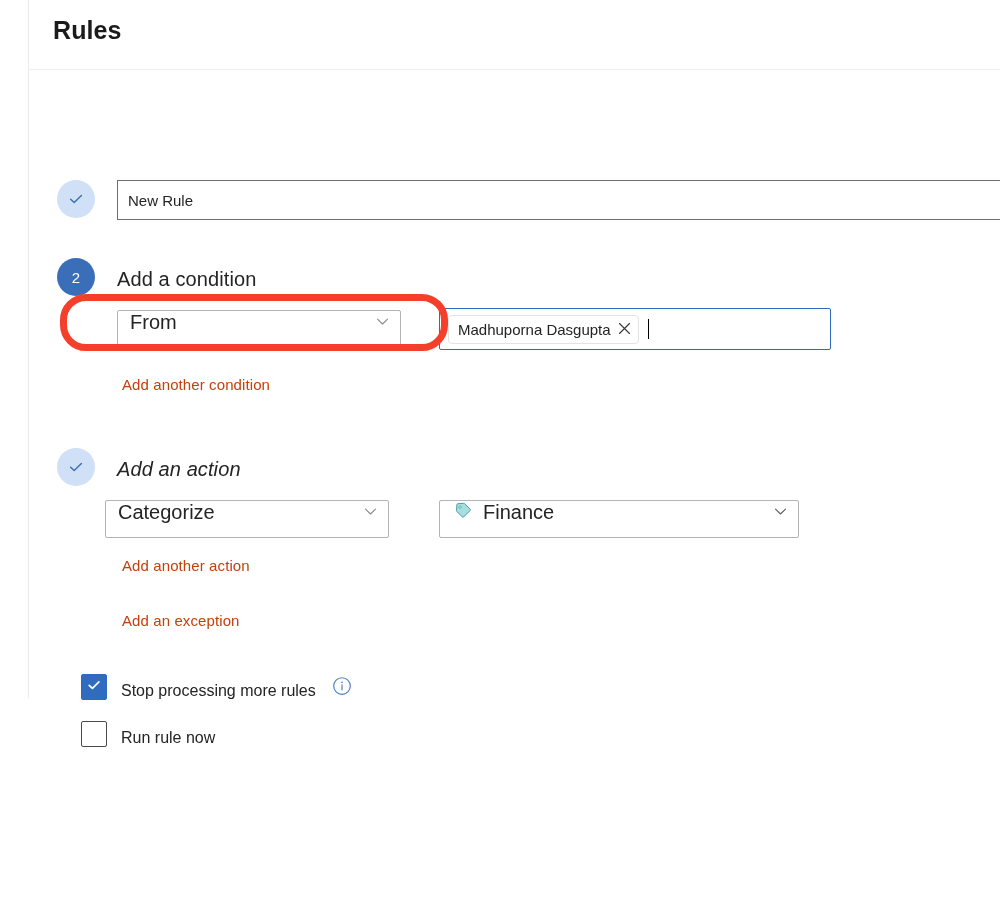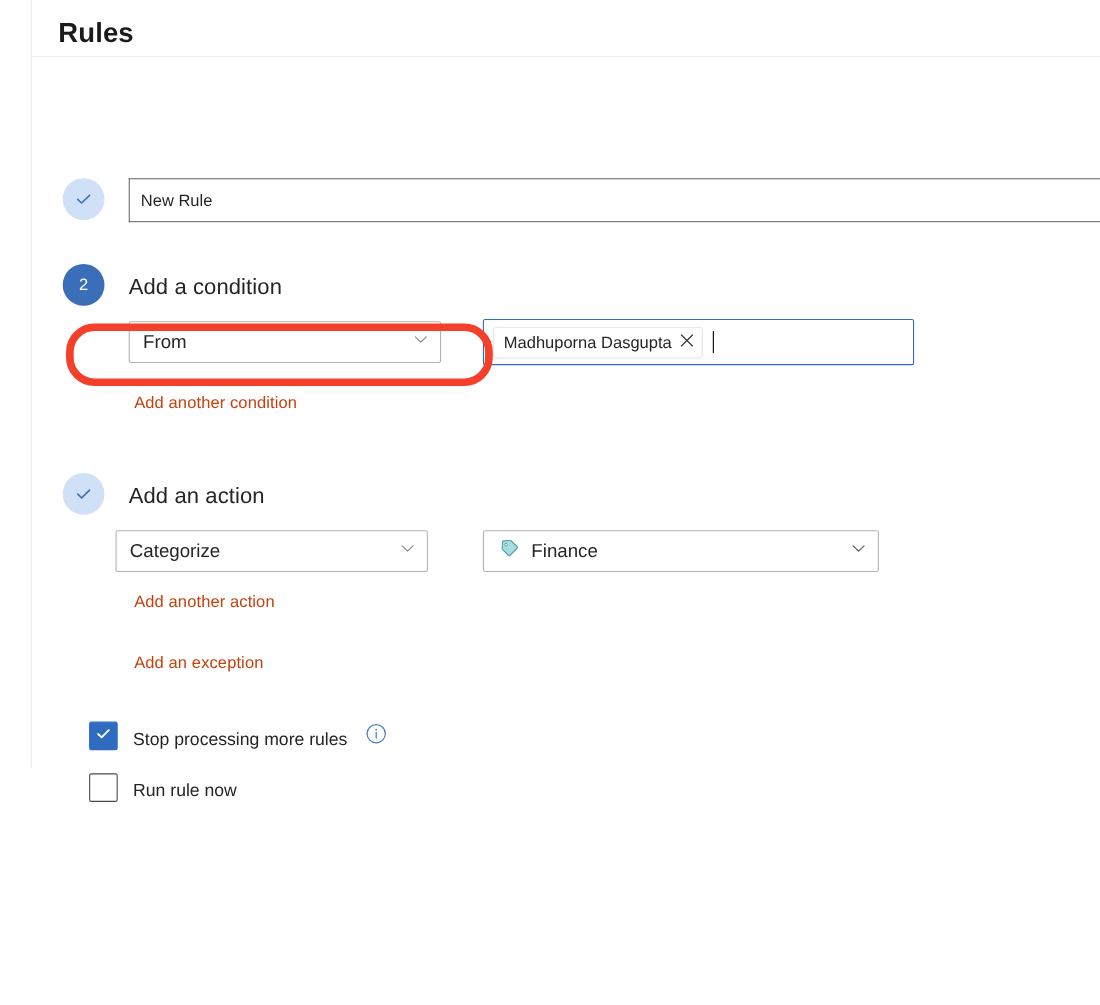--- a/index.html
+++ b/index.html
@@ -22,21 +22,21 @@
     position: absolute;
     left: 28px;
     top: 0;
     width: 972px;
     height: 698px;
     border-left: 1px solid #ebebeb;
     box-sizing: border-box;
   }
 
   .panel-header {
-    height: 52px;
+    height: 70px;
     border-bottom: 1px solid #efefef;
     box-sizing: border-box;
     position: relative;
   }
   .page-title {
     position: absolute;
     left: 24px;
     top: 16px;
     font-size: 25px;
     font-weight: 600;
@@ -95,23 +95,22 @@
     padding: 0 10px;
   }
 
   .dropdown {
     position: absolute;
     box-sizing: border-box;
     border: 1px solid #b3b3b3;
     border-radius: 2px;
     background: #ffffff;
     display: flex;
-    align-items: center;
     padding: 0 10px 0 12px;
-    font-size: 17px;
+    font-size: 20px;
     color: #242424;
   }
   .dropdown .dd-label {
     flex: 1 1 auto;
     white-space: nowrap;
     overflow: hidden;
   }
   .chev {
     flex: 0 0 auto;
     margin-left: 8px;
@@ -266,21 +265,21 @@
     <div class="step" style="left:0; top:0; width:972px; height:200px;">
 
       <div class="badge done" style="left:28px; top:378px;">
         <span>
           <svg width="18" height="18" viewBox="0 0 18 18" fill="none">
             <path d="M3.6 9.2 L7.2 12.6 L14.4 5.6" stroke="#3b6eb8" stroke-width="1.4" stroke-linecap="round" stroke-linejoin="round"></path>
           </svg>
         </span>
       </div>
 
-      <div class="step-title" style="left:88px; top:388px;">Add an action</div>
+      <div class="step-title" style="left:88px; top:388px;font-style:italic;">Add an action</div>
 
       <div class="dropdown" style="left:76px; top:430px; width:284px; height:38px;">
         <span class="dd-label">Categorize</span>
         <span class="chev">
           <svg width="15" height="15" viewBox="0 0 15 15" fill="none">
             <path d="M2.5 5.2 L7.5 10 L12.5 5.2" stroke="#8a8a8a" stroke-width="1.1" stroke-linecap="round" stroke-linejoin="round"></path>
           </svg>
         </span>
       </div>
 

